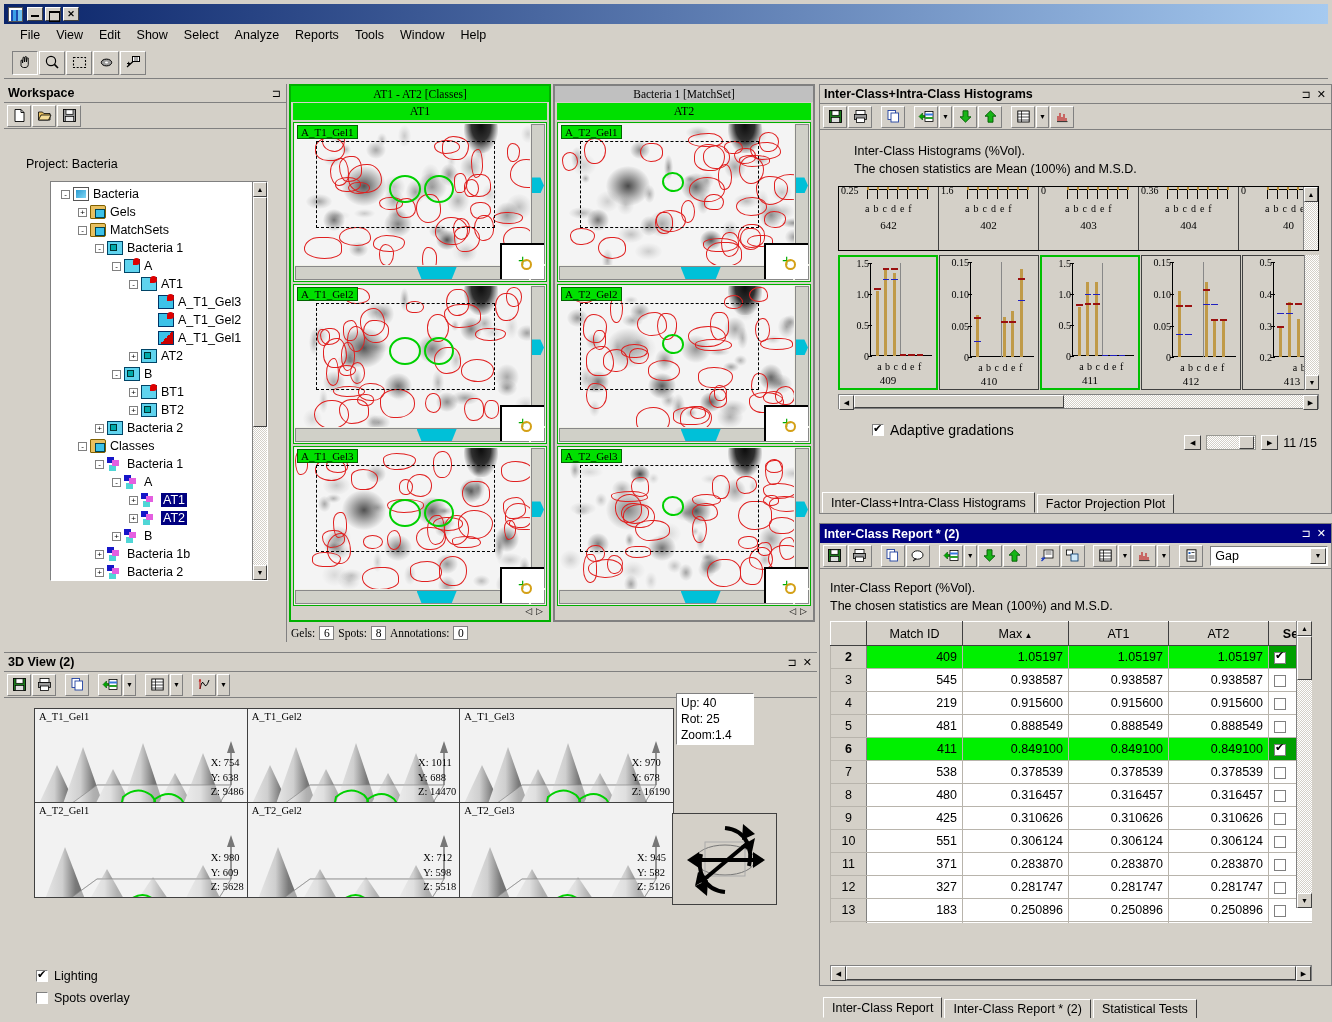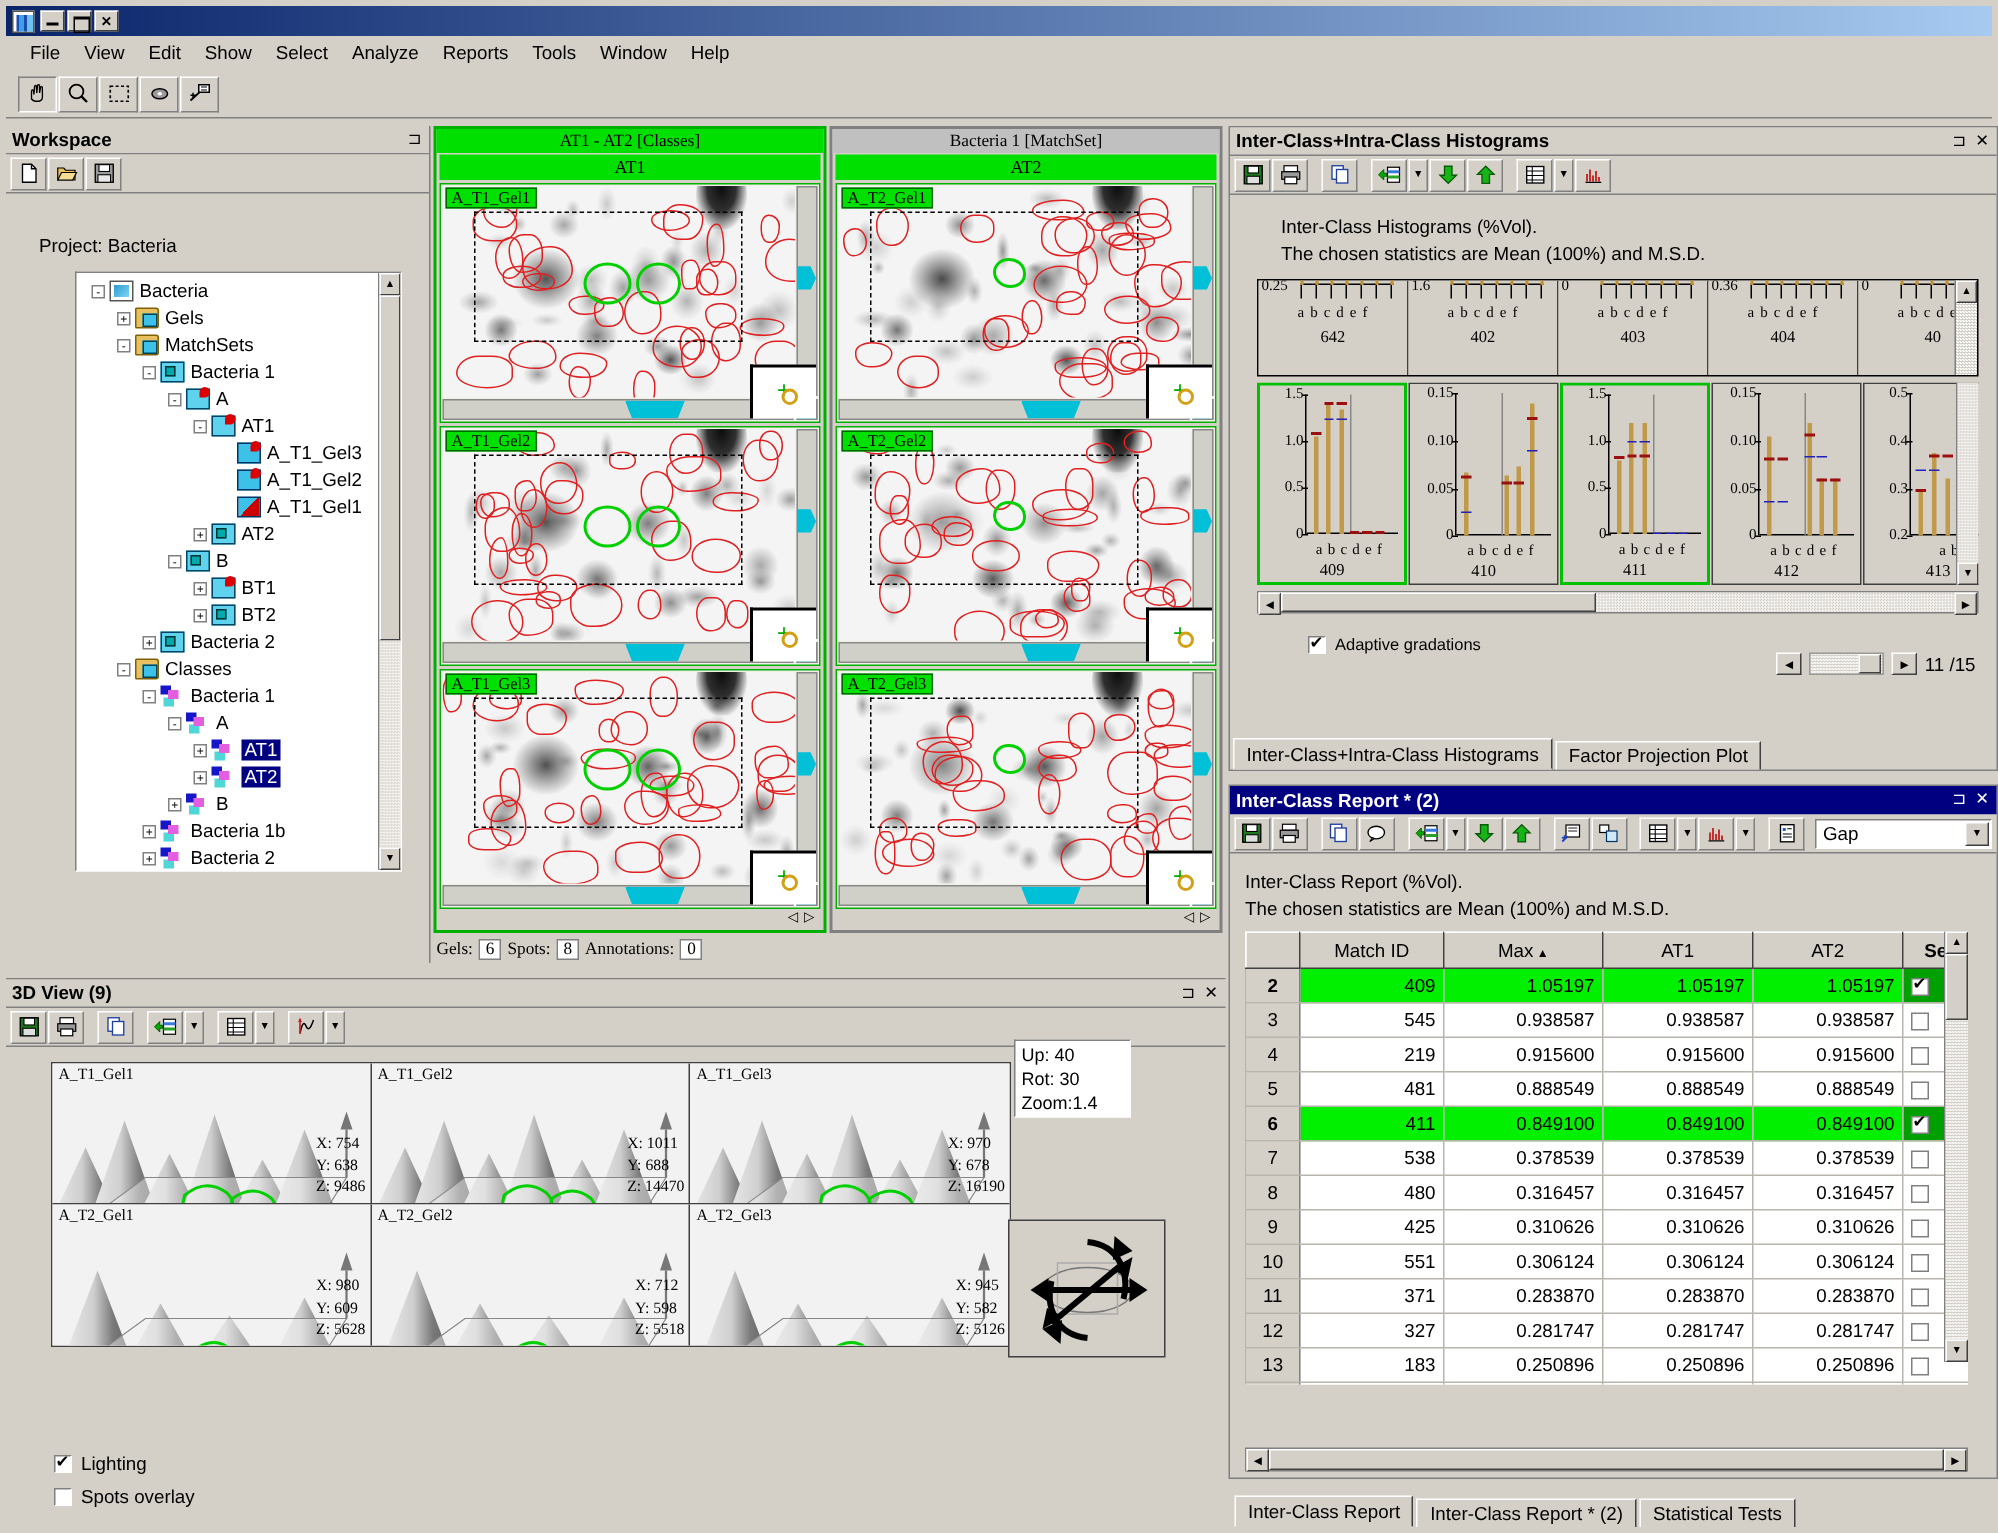--- a/index.html
+++ b/index.html
@@ -195,21 +195,21 @@
   .ylab{position:absolute;right:100%;margin-right:2px;transform:translateY(-50%);font-size:10px;font-family:"Liberation Serif",serif;white-space:nowrap;}
   .ytick{position:absolute;left:-3px;width:4px;height:1px;background:#000;}
   .bar{position:absolute;width:3px;background:#c09a48;bottom:0;}
   .meanmark{position:absolute;height:2px;background:#9a1010;}
   .bluemark{position:absolute;height:1px;background:#2020c0;}
   .hx-letters{position:absolute;left:30px;right:4px;bottom:16px;font-size:10px;font-family:"Liberation Serif",serif;letter-spacing:3.5px;text-align:center;}
   .hx-id{position:absolute;left:0;right:0;bottom:2px;text-align:center;font-size:11px;font-family:"Liberation Serif",serif;}
   .hstrip-vsb{position:absolute;right:0;top:0;bottom:0;width:15px;background:#d4d0c8;border-left:1px solid #808080;display:flex;flex-direction:column;}
   .hsb-h{margin:4px 12px 0 18px;height:15px;background:#d4d0c8;display:flex;border:1px solid #808080;}
   .hsb-h .tr{flex:1;background:repeating-conic-gradient(#fff 0% 25%, #d4d0c8 0% 50%) 0 0/2px 2px;}
-  .opts{margin:10px 0 18px 52px;font-size:11px;}
+  .opts{margin:10px 0 18px 52px;font-size:14px;}
   .optrow{display:flex;align-items:center;height:22px;gap:6px;}
   .cb{width:12px;height:12px;background:#fff;border-top:1px solid #808080;border-left:1px solid #808080;
       border-right:1px solid #fff;border-bottom:1px solid #fff;position:relative;}
   .cb.on:after{content:"✔";position:absolute;left:0px;top:-3px;font-size:11px;}
   .pager{position:absolute;right:14px;top:350px;display:flex;align-items:center;gap:5px;font-size:12.5px;}
   .pg-btn{width:17px;height:15px;background:#d4d0c8;border-top:1px solid #fff;border-left:1px solid #fff;
      border-right:1px solid #404040;border-bottom:1px solid #404040;display:flex;align-items:center;justify-content:center;font-size:7px;}
   .pg-track{width:50px;height:15px;background:repeating-conic-gradient(#fff 0% 25%, #d4d0c8 0% 50%) 0 0/2px 2px;border:1px solid #9a9a94;position:relative;}
   .pg-thumb{position:absolute;right:1px;top:0;width:15px;height:13px;background:#d4d0c8;border-top:1px solid #fff;border-left:1px solid #fff;border-right:1px solid #404040;border-bottom:1px solid #404040;}
 
@@ -2002,21 +2002,21 @@
   </div>
 
   <div class="tabrow" id="rep-tabs" style="position:absolute;left:819px;bottom:2px;width:510px;">
       <div class="tab active">Inter-Class Report</div>
       <div class="tab">Inter-Class Report * (2)</div>
       <div class="tab">Statistical Tests</div>
     </div>
 
   <div class="panel" id="view3d">
     <div class="panel-cap grey">
-      <span>3D View (9)</span>
+      <span>3D View (2)</span>
       <span class="cap-tools">
         <span class="pin">⊐</span>
         <span class="xbtn">✕</span>
       </span>
     </div>
     <div class="ptoolbar">
       <div class="ibtn">
         <svg width="15" height="15" viewBox="0 0 15 15">
             <rect x="1.5" y="1.5" width="12" height="12" fill="#1c7a1c" stroke="#000" stroke-width=".9"></rect>
             <rect x="4" y="1.8" width="7" height="4.5" fill="#fff" stroke="#000" stroke-width=".7"></rect>
@@ -2238,21 +2238,21 @@
       <div class="v3-xyz">
         <div>X: 945</div>
         <div>Y: 582</div>
         <div>Z: 5126</div>
       </div>
         </div>
       </div>
 
     <div class="infobox">
       <div>Up:  40</div>
-      <div>Rot: 30</div>
+      <div>Rot: 25</div>
       <div>Zoom:1.4</div>
     </div>
 
     <div class="rotbox">
       <svg width="103" height="90" viewBox="0 0 103 90">
         <ellipse cx="52" cy="46" rx="30" ry="15" fill="none" stroke="#777" stroke-width="1"></ellipse>
         <rect x="32" y="28" width="40" height="34" fill="none" stroke="#aaa" stroke-width="1"></rect>
         <path d="M52 14 C74 16 80 36 76 52" fill="none" stroke="#000" stroke-width="4"></path>
         <path d="M52 78 C30 76 24 56 28 40" fill="none" stroke="#000" stroke-width="4"></path>
         <path d="M70 10 l12 10 -13 6 Z" fill="#000"></path>

